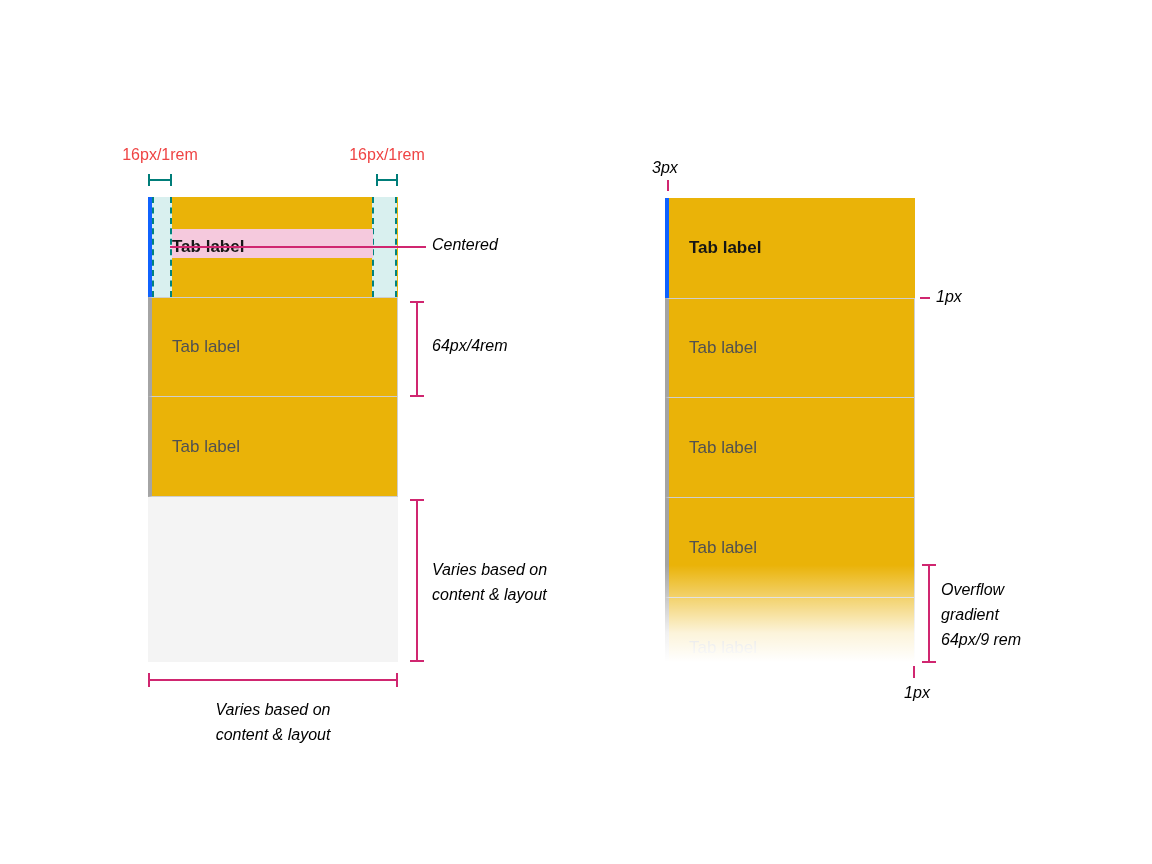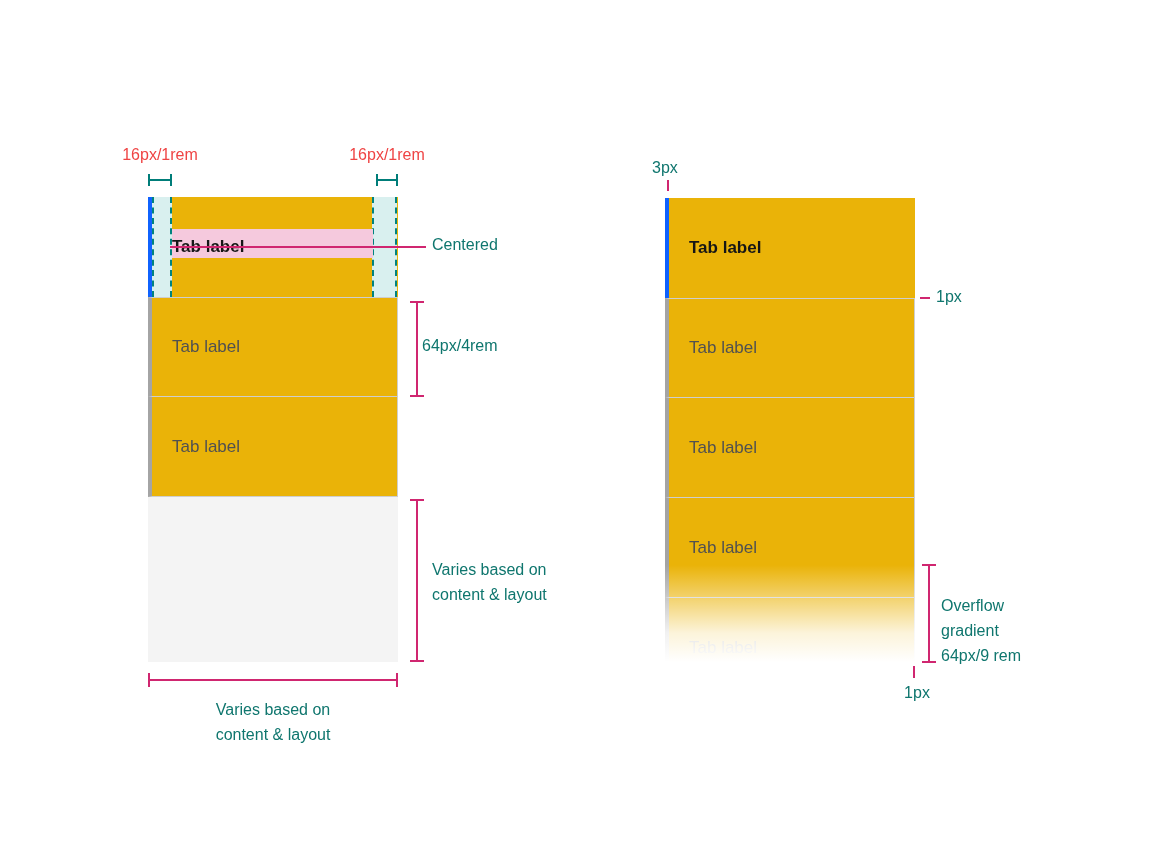--- a/index.html
+++ b/index.html
@@ -4,21 +4,21 @@
 <style>
   * { margin:0; padding:0; box-sizing:border-box; }
   html,body { background:#ffffff; }
   body { font-family:"Liberation Sans", sans-serif; }
   .canvas {
     position:relative; width:1152px; height:864px; background:#ffffff;
     overflow:hidden; margin:0 auto;
   }
   .label { position:absolute; font-size:16px; white-space:nowrap; }
   .teal  { color:#ef4444; }
-  .pink  { color:#0f766e; }
+  .pink  { color:#000000;font-style:italic; }
   .center { text-align:center; }
   .ml { line-height:25px; }
 
   
   .hbar { position:absolute; height:12px; border-left:2px solid #007d79; border-right:2px solid #007d79; }
   .hbar::after { content:""; position:absolute; left:0; right:0; top:5px; height:2px; background:#007d79; }
 
   
   .hbracket { position:absolute; height:14px; border-left:2px solid #d02670; border-right:2px solid #d02670; }
   .hbracket::after { content:""; position:absolute; left:0; right:0; top:6px; height:2px; background:#d02670; }
@@ -86,21 +86,21 @@
 
     <div class="content-panel" style="top:300px; height:165px;"></div>
   </div>
 
   <div class="center-line" style="left:170px; top:246px; width:256px;"></div>
   <div class="label pink" style="left:432px; top:236px;">Centered</div>
 
   <div class="vbracket" style="left:410px; top:301px; height:96px;">
       <div class="vline"></div>
     </div>
-  <div class="label pink" style="left:422px; top:337px;">64px/4rem</div>
+  <div class="label pink" style="left:432px; top:337px;">64px/4rem</div>
 
   <div class="vbracket" style="left:410px; top:499px; height:163px;">
       <div class="vline"></div>
     </div>
   <div class="label pink ml" style="left:432px; top:557px;">
     <div>Varies based on</div>
     <div>content &amp; layout</div>
   </div>
 
   <div class="hbracket" style="left:148px; top:673px; width:250px;"></div>
@@ -136,21 +136,21 @@
 
     <div class="overflow-fade"></div>
   </div>
 
   <div class="dash-h" style="left:920px; top:297px; width:10px;"></div>
   <div class="label pink" style="left:936px; top:288px;">1px</div>
 
   <div class="vbracket" style="left:922px; top:564px; height:99px;">
       <div class="vline"></div>
     </div>
-  <div class="label pink ml" style="left:941px; top:577px;margin-top:16px;">
+  <div class="label pink ml" style="left:941px; top:577px;">
     <div>Overflow</div>
     <div>gradient</div>
     <div>64px/9 rem</div>
   </div>
 
   <div class="tick-v" style="left:913px; top:666px; height:12px;"></div>
   <div class="label pink center" style="left:897px; top:684px; width:40px;">1px</div>
 
 </div>
 

